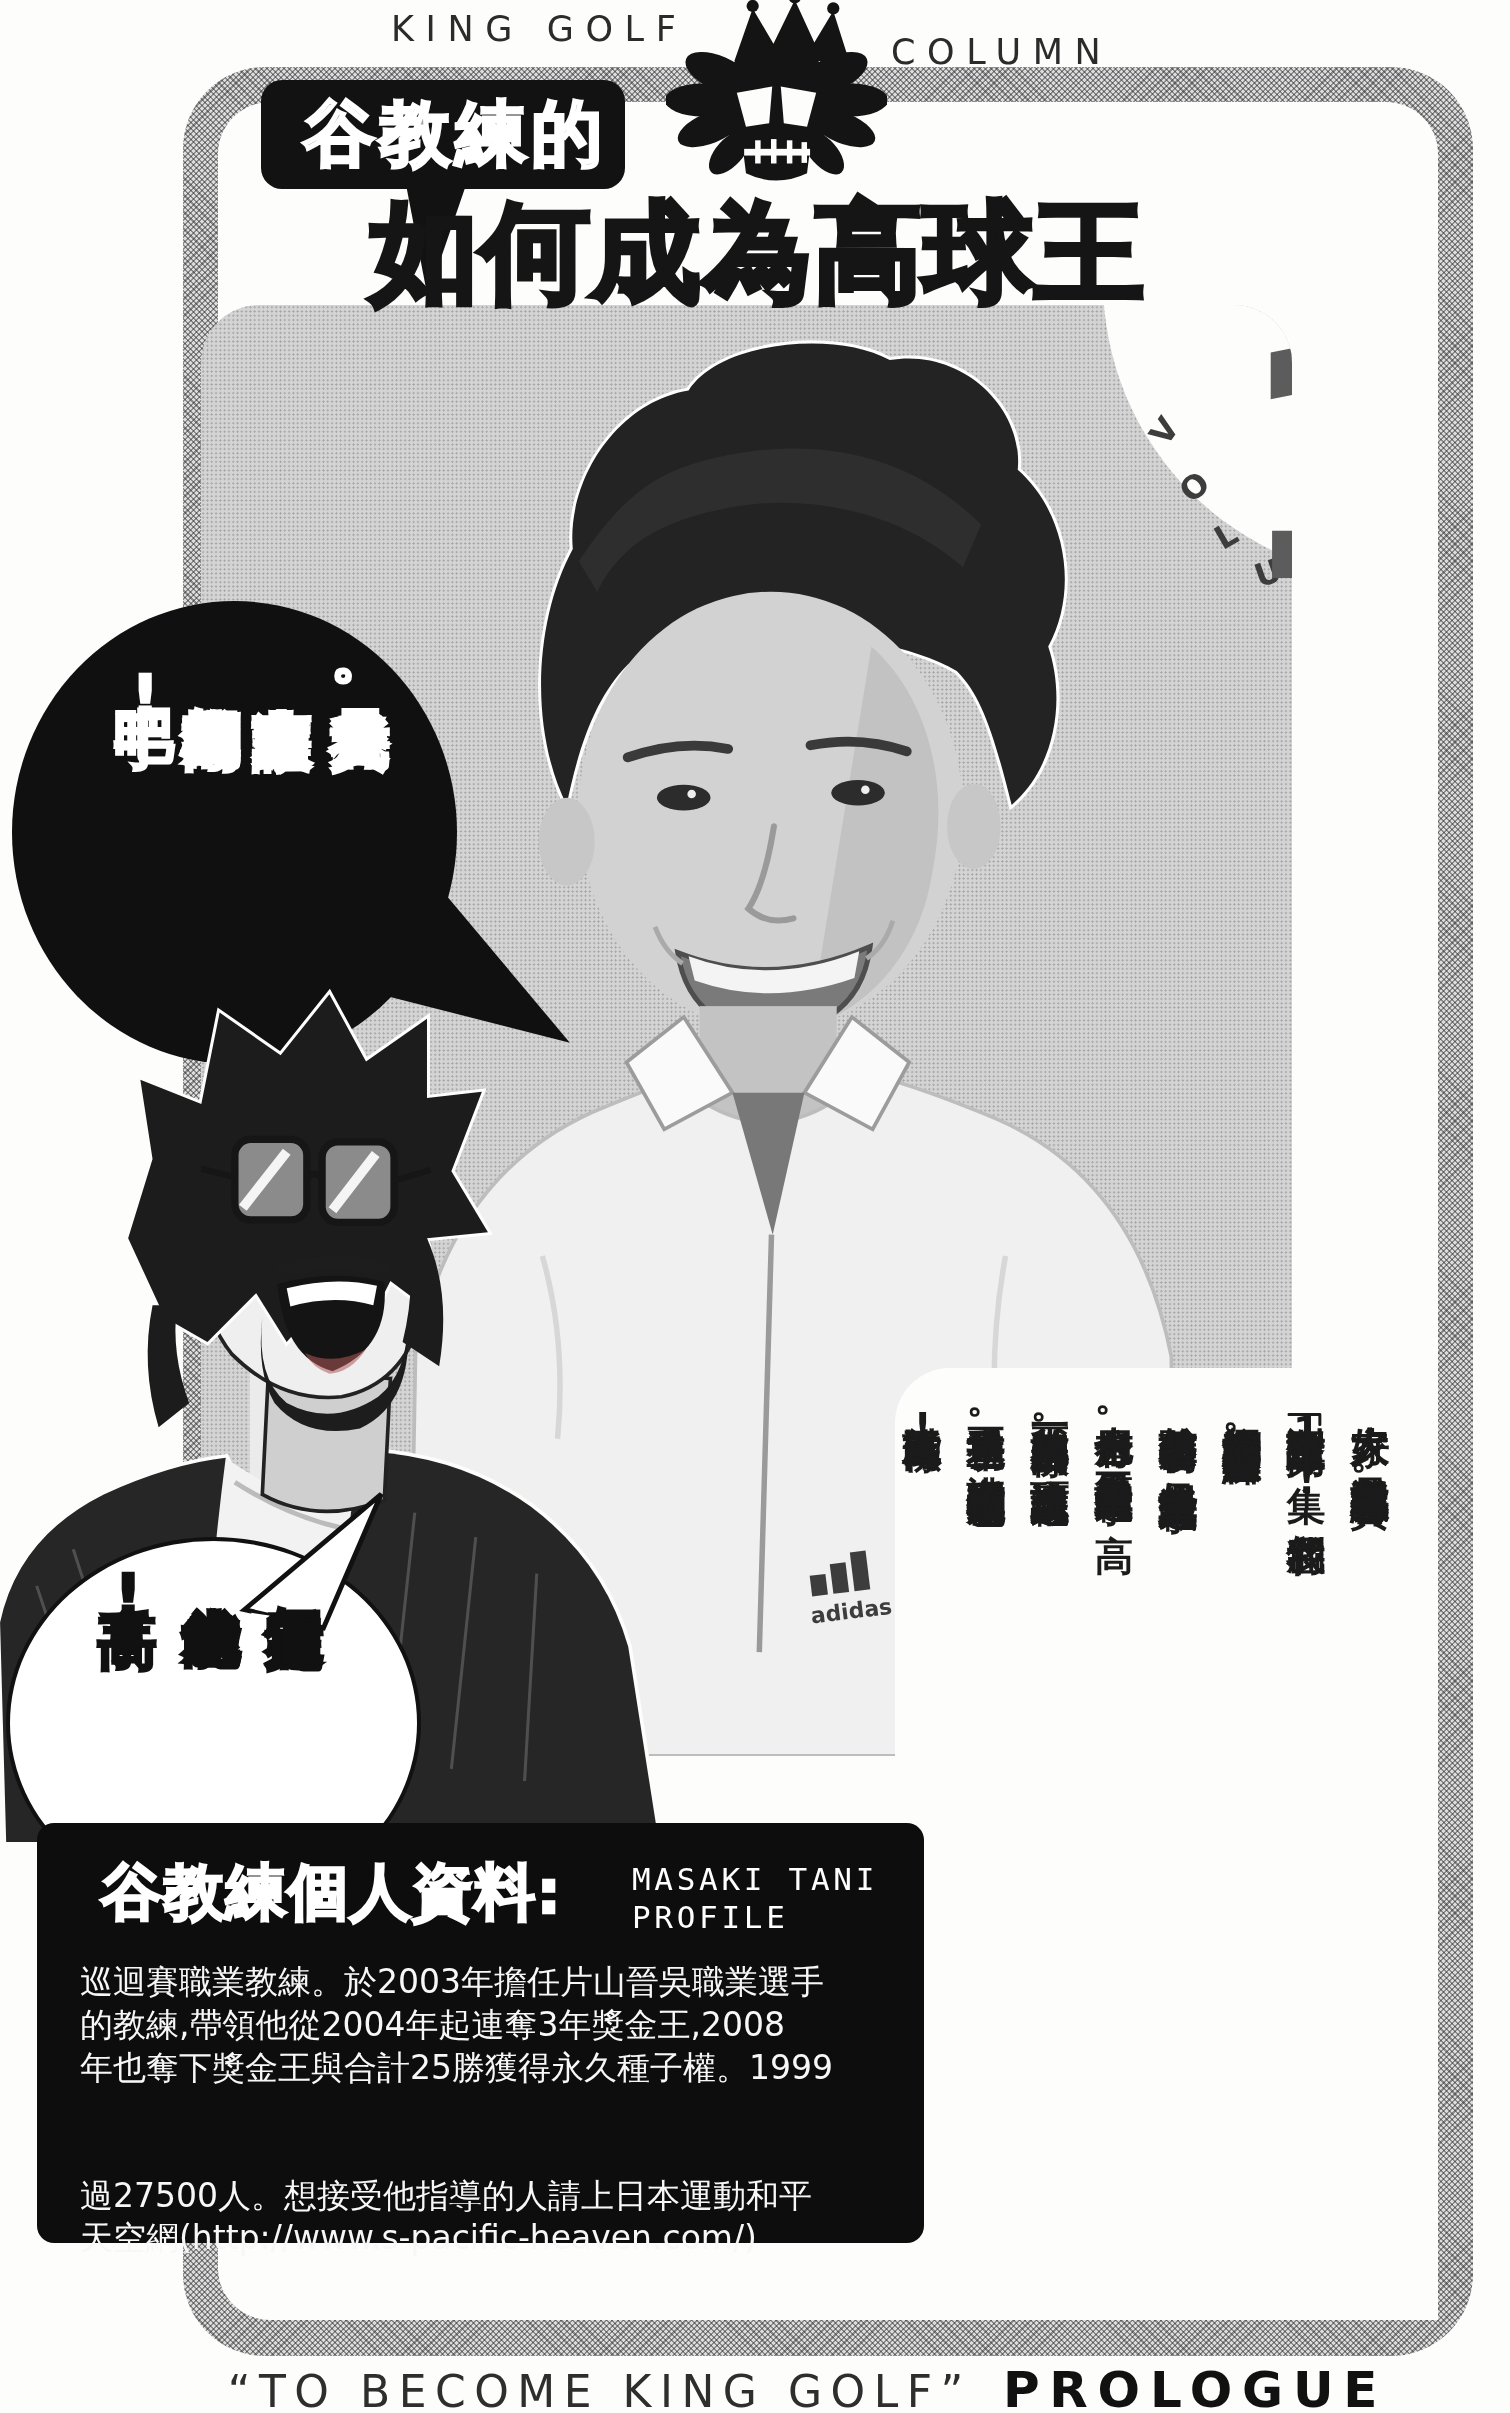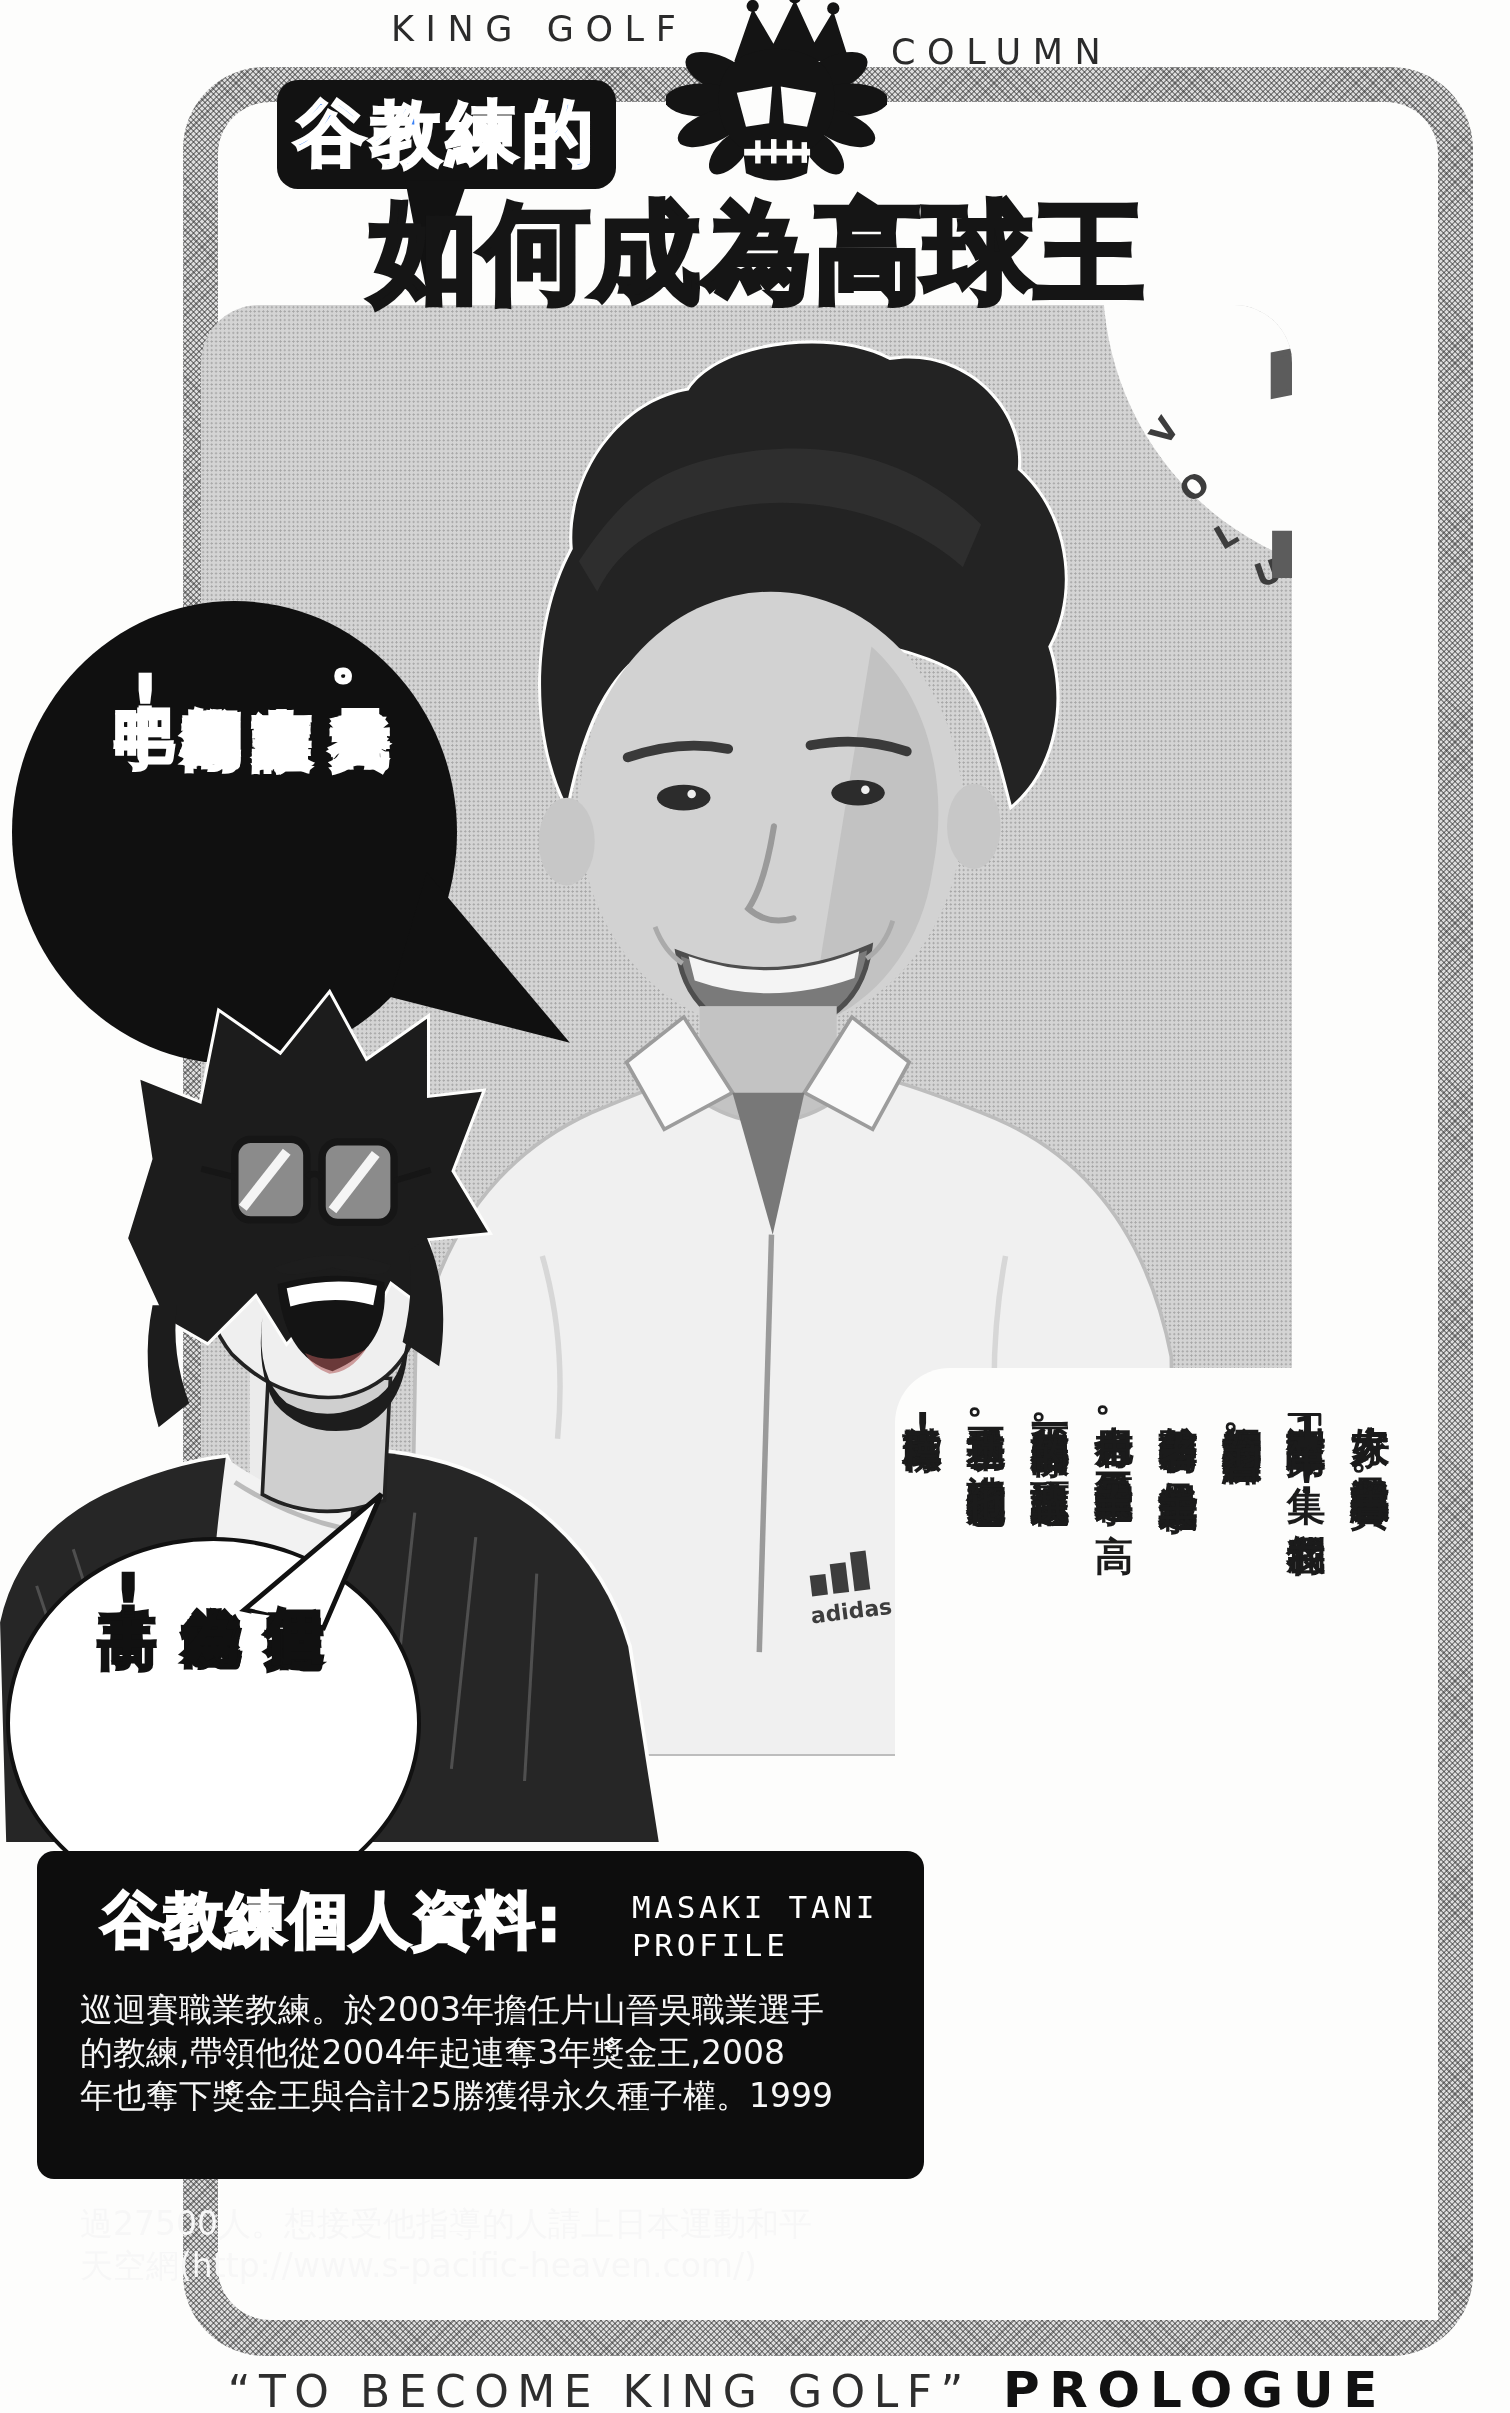--- a/index.html
+++ b/index.html
@@ -20,23 +20,23 @@
   #frame-inner{
     left:218px; top:102px; width:1220px; height:2218px; border-radius:52px; background:#fdfdfc;
   }
 
   
   .masthead{ top:8.5px; font-size:35px; font-weight:500; letter-spacing:11.6px; color:#2b2b2b; }
   #king-golf{ left:391px; }
   #column-word{ left:891px;margin-top:23px; }
 
   #coach-label{
-    left:277px; top:80px; width:339px; height:109px; background:#121212; border-radius:21px;
+    left:261px; top:80px; width:339px; height:109px; background:#121212; border-radius:21px;
     display:flex; align-items:center; justify-content:center;
-    color:#3b82f6; font-size:71px; font-weight:700; letter-spacing:4.9px;
+    color:#a3a3a3; font-size:71px; font-weight:700; letter-spacing:4.9px;padding-left:25px;
     -webkit-text-stroke:3px #fff;
   }
   #page-title{
     left:370px; top:180px; width:799px; font-size:109px; font-weight:900; letter-spacing:1.8px;
     color:#151515; -webkit-text-stroke:4.9px #151515; white-space:nowrap;
   }
 
   
   #photo{
     left:201px; top:305px; width:1091px; height:1451px; border-radius:58px; overflow:hidden;
@@ -59,21 +59,21 @@
   .main-col{ font-size:39px; font-weight:600; line-height:1.08; color:#1b1b1b; letter-spacing:1.2px; }
 
   
   #black-bubble{ left:12.2px; top:601px; width:445px; height:463px; border-radius:50%; background:#101010; }
   #white-bubble{
     left:6.1px; top:1537px; width:415px; height:372px; border-radius:50%;
     background:#fff; border:4.9px solid #111; box-sizing:border-box;
   }
 
   
-  #profile-box{ left:37px; top:1823px; width:887px; height:328px; background:#0d0d0d; border-radius:17px;margin-top:28px; }
+  #profile-box{ left:37px; top:1823px; width:887px; height:420px; background:#0d0d0d; border-radius:17px; }
   #profile-heading{
     left:64px; top:29px; font-size:61px; font-weight:700; color:#fff; letter-spacing:1.2px;
     -webkit-text-stroke:2.4px #fff; white-space:nowrap;
   }
   #profile-name-en{
     left:595px; top:38px; font-family:"DejaVu Sans Mono",monospace; font-size:31px; color:#fff;
     letter-spacing:3.7px; line-height:1.22; white-space:pre-line;
   }
   .profile-line{ position:absolute; left:43px; font-size:33px; font-weight:500; color:#f7f7f7; white-space:nowrap; }
 

